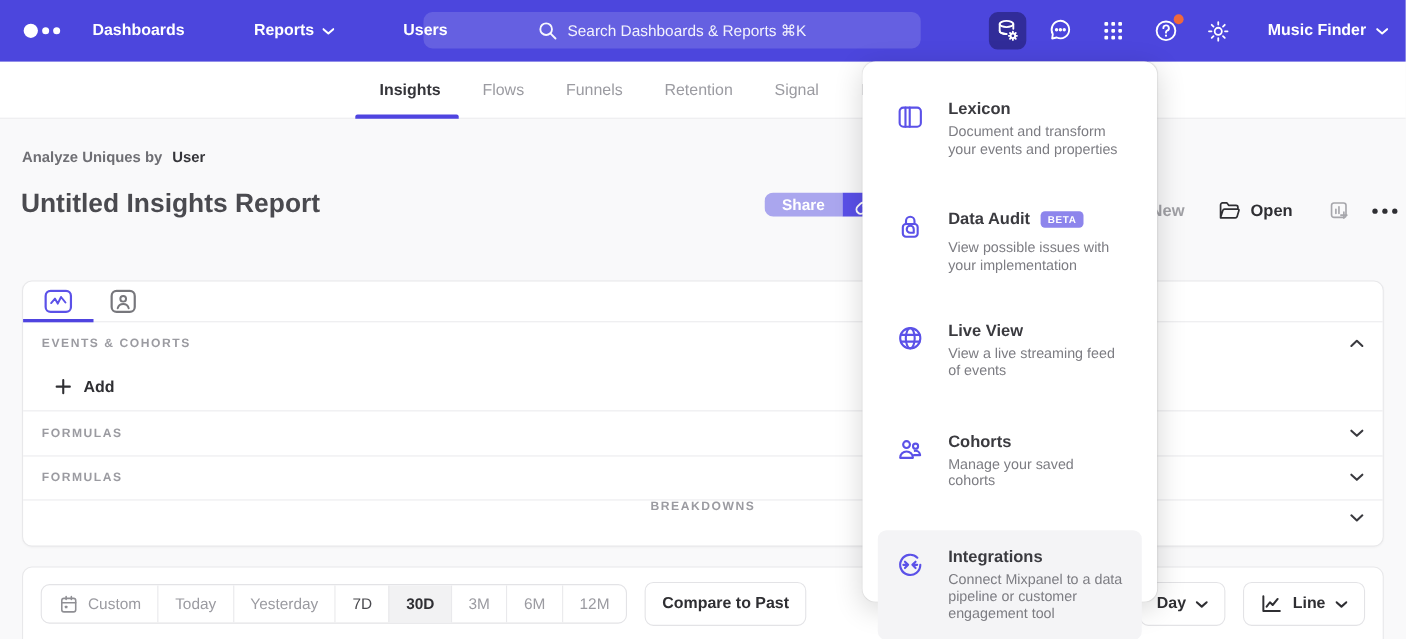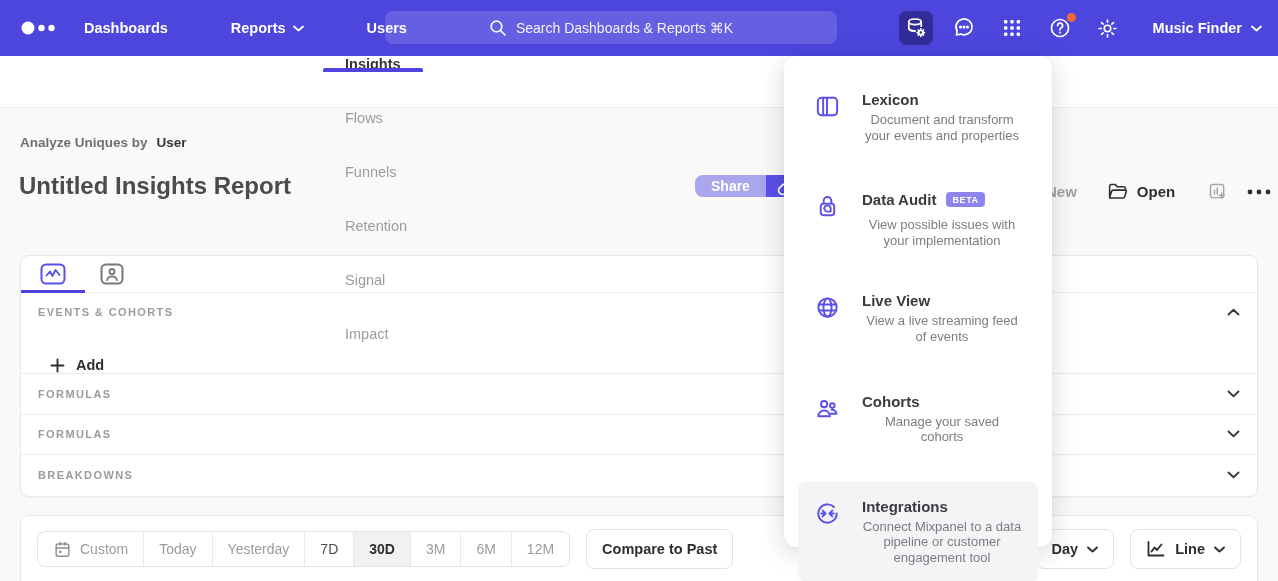--- a/index.html
+++ b/index.html
@@ -13,21 +13,21 @@
   .topnav .nav-item { color:#fff; font-size:14.5px; font-weight:600; display:flex; align-items:center; gap:7px; cursor:pointer; }
   .search-pill { position:absolute; left:385px; top:11px; width:452px; height:33px; border-radius:8px; background:rgba(255,255,255,0.14); display:flex; align-items:center; justify-content:center; gap:9px; color:rgba(255,255,255,0.92); font-size:14px; }
   .top-right { position:absolute; right:16px; top:0; height:56px; display:flex; align-items:center; gap:14px; }
   .icon-btn { width:34px; height:34px; border-radius:8px; display:flex; align-items:center; justify-content:center; position:relative; cursor:pointer; }
   .icon-btn.active { background:rgba(17,13,72,0.45); }
   .notif-dot { position:absolute; top:2px; right:1px; width:9px; height:9px; border-radius:50%; background:#f0683c; }
   .project-switcher { display:flex; align-items:center; gap:9px; color:#fff; font-size:14.5px; font-weight:700; margin-left:14px; cursor:pointer; }
 
   
   .subnav { position:absolute; top:56px; left:0; width:1278px; height:52px; background:#fff; border-bottom:1px solid #ececee; z-index:5; }
-  .tabs { position:absolute; left:345px; top:0; height:52px; display:flex; gap:38px;flex-direction:column; }
+  .tabs { position:absolute; left:345px; top:0; height:52px; display:flex; gap:38px; }
   .tab { position:relative; height:100%; display:flex; align-items:center; font-size:14.5px; color:#9b9ba1; font-weight:500; cursor:pointer; white-space:nowrap; }
   .tab.active { color:#35353a; font-weight:600; }
   .tab.active::after { content:""; position:absolute; left:-22px; right:-16px; bottom:0; height:4px; background:#4f44e0; border-radius:2px 2px 0 0; }
 
   
   .analyze-row { position:absolute; left:20px; top:135px; font-size:13.5px; font-weight:600; color:#6f6f74; display:flex; gap:9px; }
   .analyze-row .val { color:#35353a; cursor:pointer; }
   .report-title { position:absolute; left:19px; top:172px; font-size:24px; font-weight:700; color:#4a4a4f; }
   .share-group { position:absolute; left:695px; top:175px; height:22px; display:flex; border-radius:8px; overflow:hidden; cursor:pointer; }
   .share-main { background:#aaa6ee; color:#fff; font-size:14px; font-weight:600; display:flex; align-items:center; padding:0 16px; }
@@ -37,43 +37,43 @@
   .act-open { display:flex; align-items:center; gap:9px; color:#2f2f33; font-size:15px; font-weight:600; margin-left:30px; cursor:pointer; }
   .act-board { margin-left:32px; cursor:pointer; display:flex; }
   .act-more { margin-left:18px; cursor:pointer; display:flex; }
 
   
   .qcard { position:absolute; left:20px; top:255px; width:1238px; height:242px; background:#fff; border:1px solid #e8e8ea; border-radius:9px; box-shadow:0 1px 2px rgba(0,0,0,0.03); }
   .qtabs { height:37px; display:flex; align-items:center; padding-left:10px; gap:16px; border-bottom:1px solid #ececee; }
   .icon-tab { position:relative; height:100%; display:flex; align-items:center; padding:0 9px; cursor:pointer; }
   .icon-tab.active::after { content:""; position:absolute; left:-10px; right:-10px; bottom:-1px; height:3px; background:#4f44e0; }
   .qsection { display:flex; align-items:center; padding:0 17px; border-bottom:1px solid #ececee; cursor:pointer; }
-  .qsection:last-child { border-bottom:none; }
+  .qsection:last-child { border-bottom:none;flex-direction:column; }
   .sec-label { font-size:11px; font-weight:700; letter-spacing:1.4px; color:#9b9ba1; }
   .sec-chevron { margin-left:auto; display:flex; }
   .row-events { height:37px; border-bottom:none; }
-  .row-add { height:44px; padding-left:29px; display:flex; align-items:flex-end; gap:11px; cursor:pointer; border-bottom:1px solid #ececee; }
+  .row-add { height:44px; padding-left:29px; display:flex; align-items:center; gap:11px; cursor:pointer; border-bottom:1px solid #ececee; }
   .add-label { font-size:14.5px; font-weight:600; color:#2f2f33; }
   .row-sec { height:40.5px; }
 
   
   .bcard { position:absolute; left:20px; top:515px; width:1238px; height:80px; background:#fff; border:1px solid #e8e8ea; border-radius:9px; }
   .brow { display:flex; align-items:center; padding:13px 16px 0 16px; }
   .seg { display:flex; align-items:stretch; height:36px; border:1px solid #e3e3e6; border-radius:8px; overflow:hidden; background:#fff; }
   .seg-item { display:flex; align-items:center; gap:8px; padding:0 15px; font-size:14px; color:#9b9ba1; font-weight:500; border-left:1px solid #e9e9ec; cursor:pointer; white-space:nowrap; }
   .seg-item:first-child { border-left:none; }
   .seg-item.dark { color:#4a4a4f; }
   .seg-item.selected { background:#f2f2f3; color:#2f2f33; font-weight:700; }
   .btn { display:flex; align-items:center; gap:9px; height:40px; padding:0 15px; border:1px solid #e3e3e6; border-radius:8px; background:#fff; font-size:14.5px; font-weight:600; color:#2f2f33; cursor:pointer; white-space:nowrap; }
   .compare-btn { margin-left:16px; }
   .right-controls { margin-left:auto; display:flex; gap:16px; }
 
   
   .tools-panel { position:absolute; left:784px; top:56px; width:268px; height:491px; background:#fff; border-radius:12px; box-shadow:0 6px 26px rgba(0,0,0,0.16), 0 0 1px rgba(0,0,0,0.1); z-index:50; padding:26px 14px 14px 14px; }
-  .tool-item { display:flex; padding:9px 16px; border-radius:8px; cursor:pointer;text-align:center; }
+  .tool-item { display:flex; padding:9px 16px; border-radius:8px; cursor:pointer; }
   .tool-item.highlighted { background:#f4f4f6; padding-top:16px; padding-bottom:16px; }
   .tool-icon { width:30px; margin-right:18px; flex:none; display:flex; align-items:flex-start; padding-top:2px; }
   .tool-text { width:178px; }
   .tool-title-row { display:flex; align-items:center; gap:10px; }
   .tool-title { font-size:15px; font-weight:700; color:#3a3a3f; }
   .beta-badge { background:#8d85ec; color:#fff; font-size:9px; font-weight:700; letter-spacing:0.6px; padding:3px 6px 2px; border-radius:4px; }
   .tool-desc { margin-top:4px; font-size:13px; line-height:1.2; color:#7c7c82; }
   .mb-lex { margin-bottom:30px; }
   .mb-audit { margin-bottom:26px; }
   .mb-live { margin-bottom:30px; }

